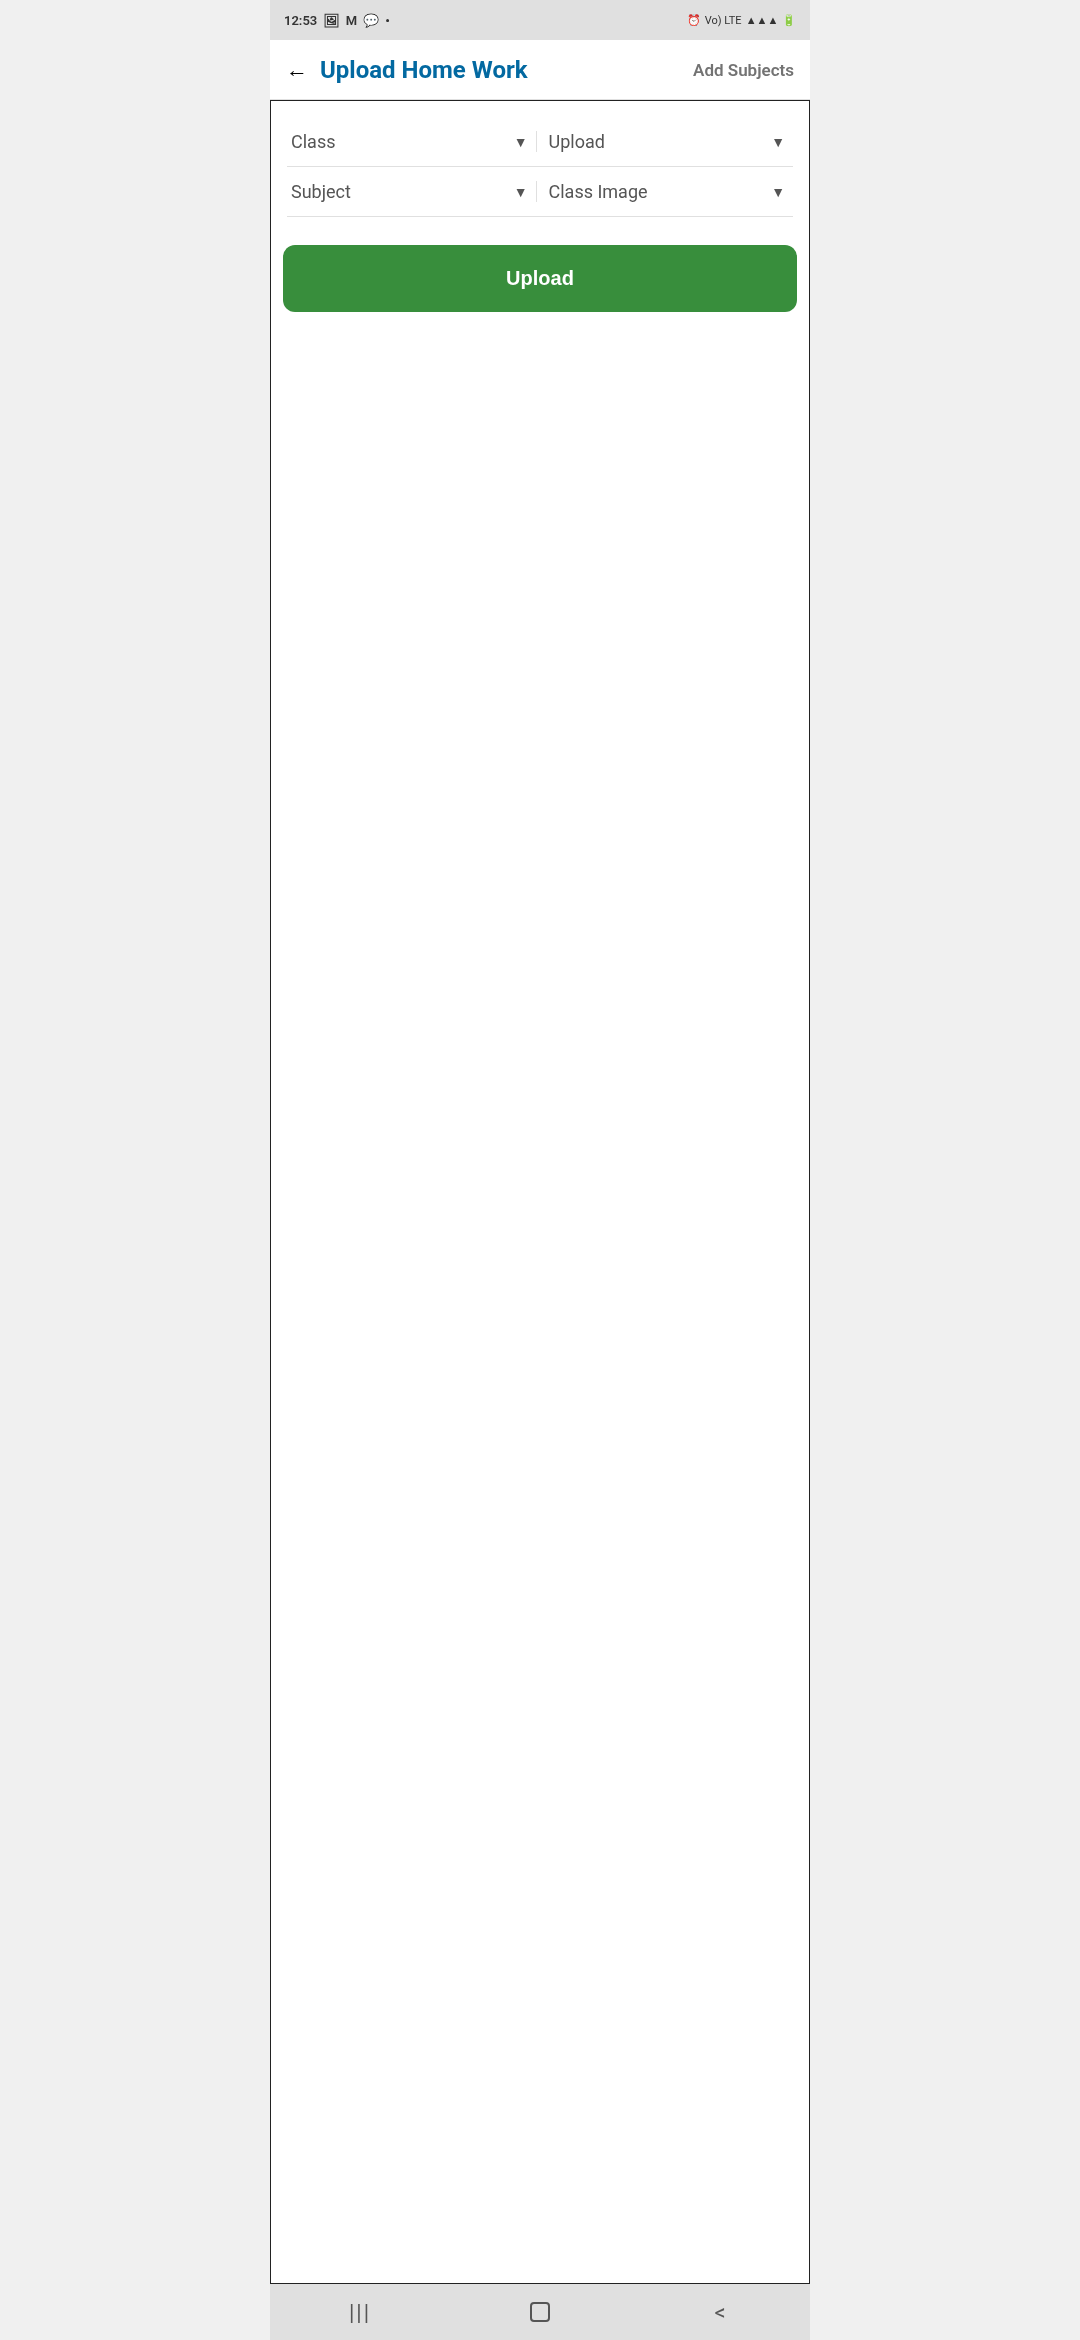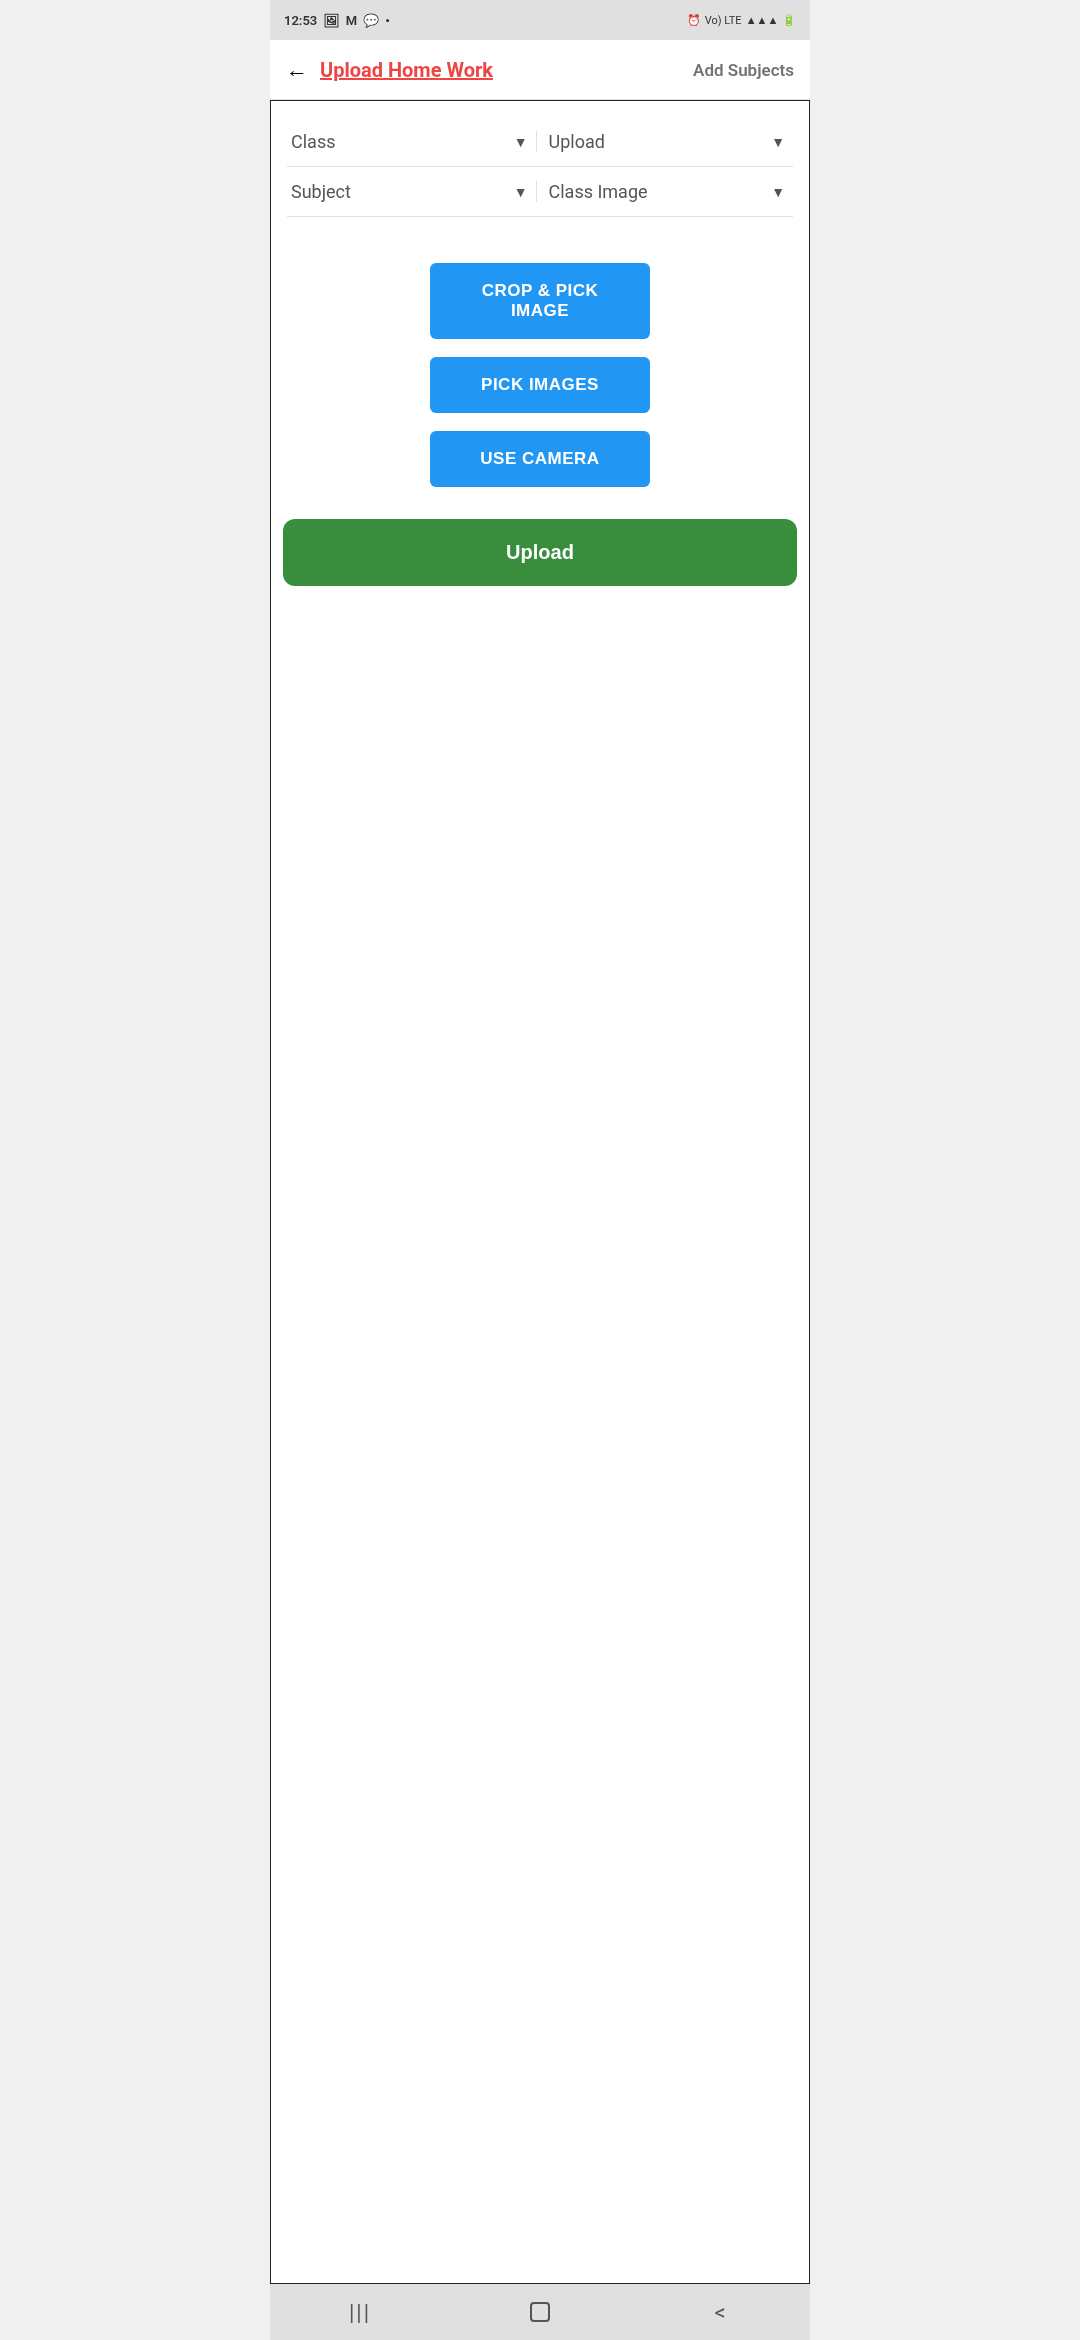--- a/index.html
+++ b/index.html
@@ -63,24 +63,23 @@
       font-size: 22px;
       color: #000;
       cursor: pointer;
       margin-right: 12px;
       display: flex;
       align-items: center;
     }
 
     .app-bar-title {
       flex: 1;
-      font-size: 20px;
+      font-size: 24px;
       font-weight: 700;
-      color: #ef4444;
-      text-decoration: underline;
+      color: #0369a1;
     }
 
     .app-bar-action {
       font-size: 17px;
       font-weight: 600;
       color: #737373;
       cursor: pointer;
     }
 
     
@@ -287,25 +286,20 @@
       </div>
       <div class="dropdown-item">
         <span class="dropdown-label">Class Image</span>
         <span class="dropdown-arrow">▼</span>
       </div>
     </div>
 
 
   </div>
 
-  <div class="buttons-section">
-    <button class="action-btn">CROP &amp; PICK IMAGE</button>
-    <button class="action-btn">PICK IMAGES</button>
-    <button class="action-btn">USE CAMERA</button>
-  </div>
 
   <div class="upload-btn-wrapper">
     <button class="upload-btn">Upload</button>
   </div>
 
   <div class="spacer"></div>
 
 </div>
 
 <div class="bottom-nav">

